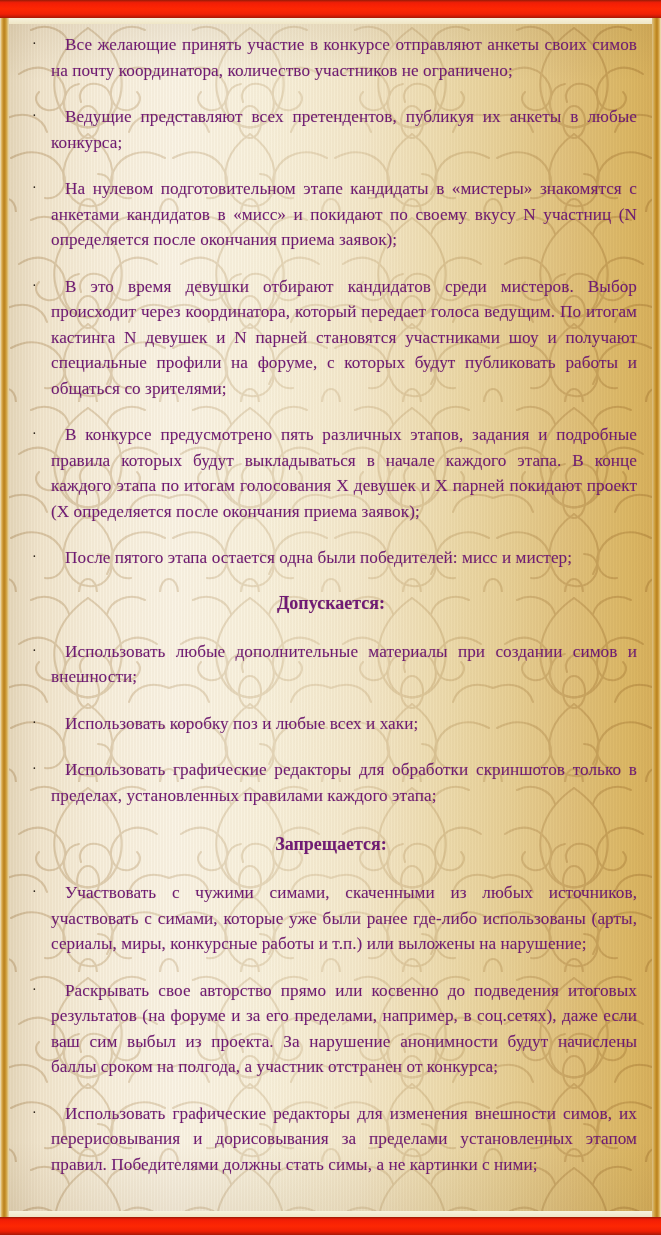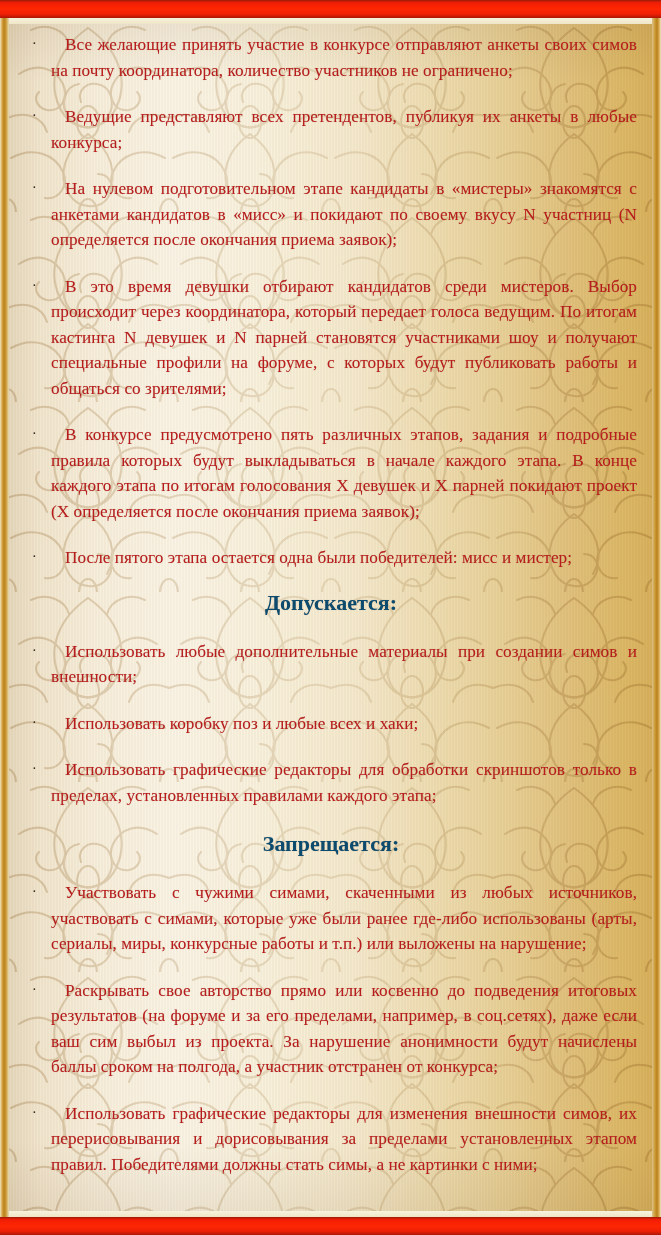--- a/index.html
+++ b/index.html
@@ -159,33 +159,33 @@
     color: #2a2119;
     text-align: left;
     padding-left: 7px;
     font-family: "Liberation Serif", serif;
   }
 
   .bullet-text {
     flex: 1 1 auto;
     font-size: 17.2px;
     line-height: 25.5px;
-    color: #b91c1c;
+    color: #701a75;
     text-align: justify;
     text-indent: 14px;
     letter-spacing: .05px;
     text-shadow: 0 0 1px rgba(70,45,15,.22);
     hyphens: none;
   }
 
   .section-head {
-    font-size: 22px;
+    font-size: 18px;
     line-height: 24px;
     font-weight: bold;
-    color: #0c4a6e;
+    color: #701a75;
     text-align: center;
     text-shadow: 0 0 1px rgba(70,45,15,.28);
   }
   .head-allowed   { margin: 20px 0 24px 0; }
   .head-forbidden { margin: 24px 0 24px 0; text-align: center; }
 
   
   .gap-sm { margin-bottom: 13px; }
   .gap-md { margin-bottom: 21px; }
 </style>

